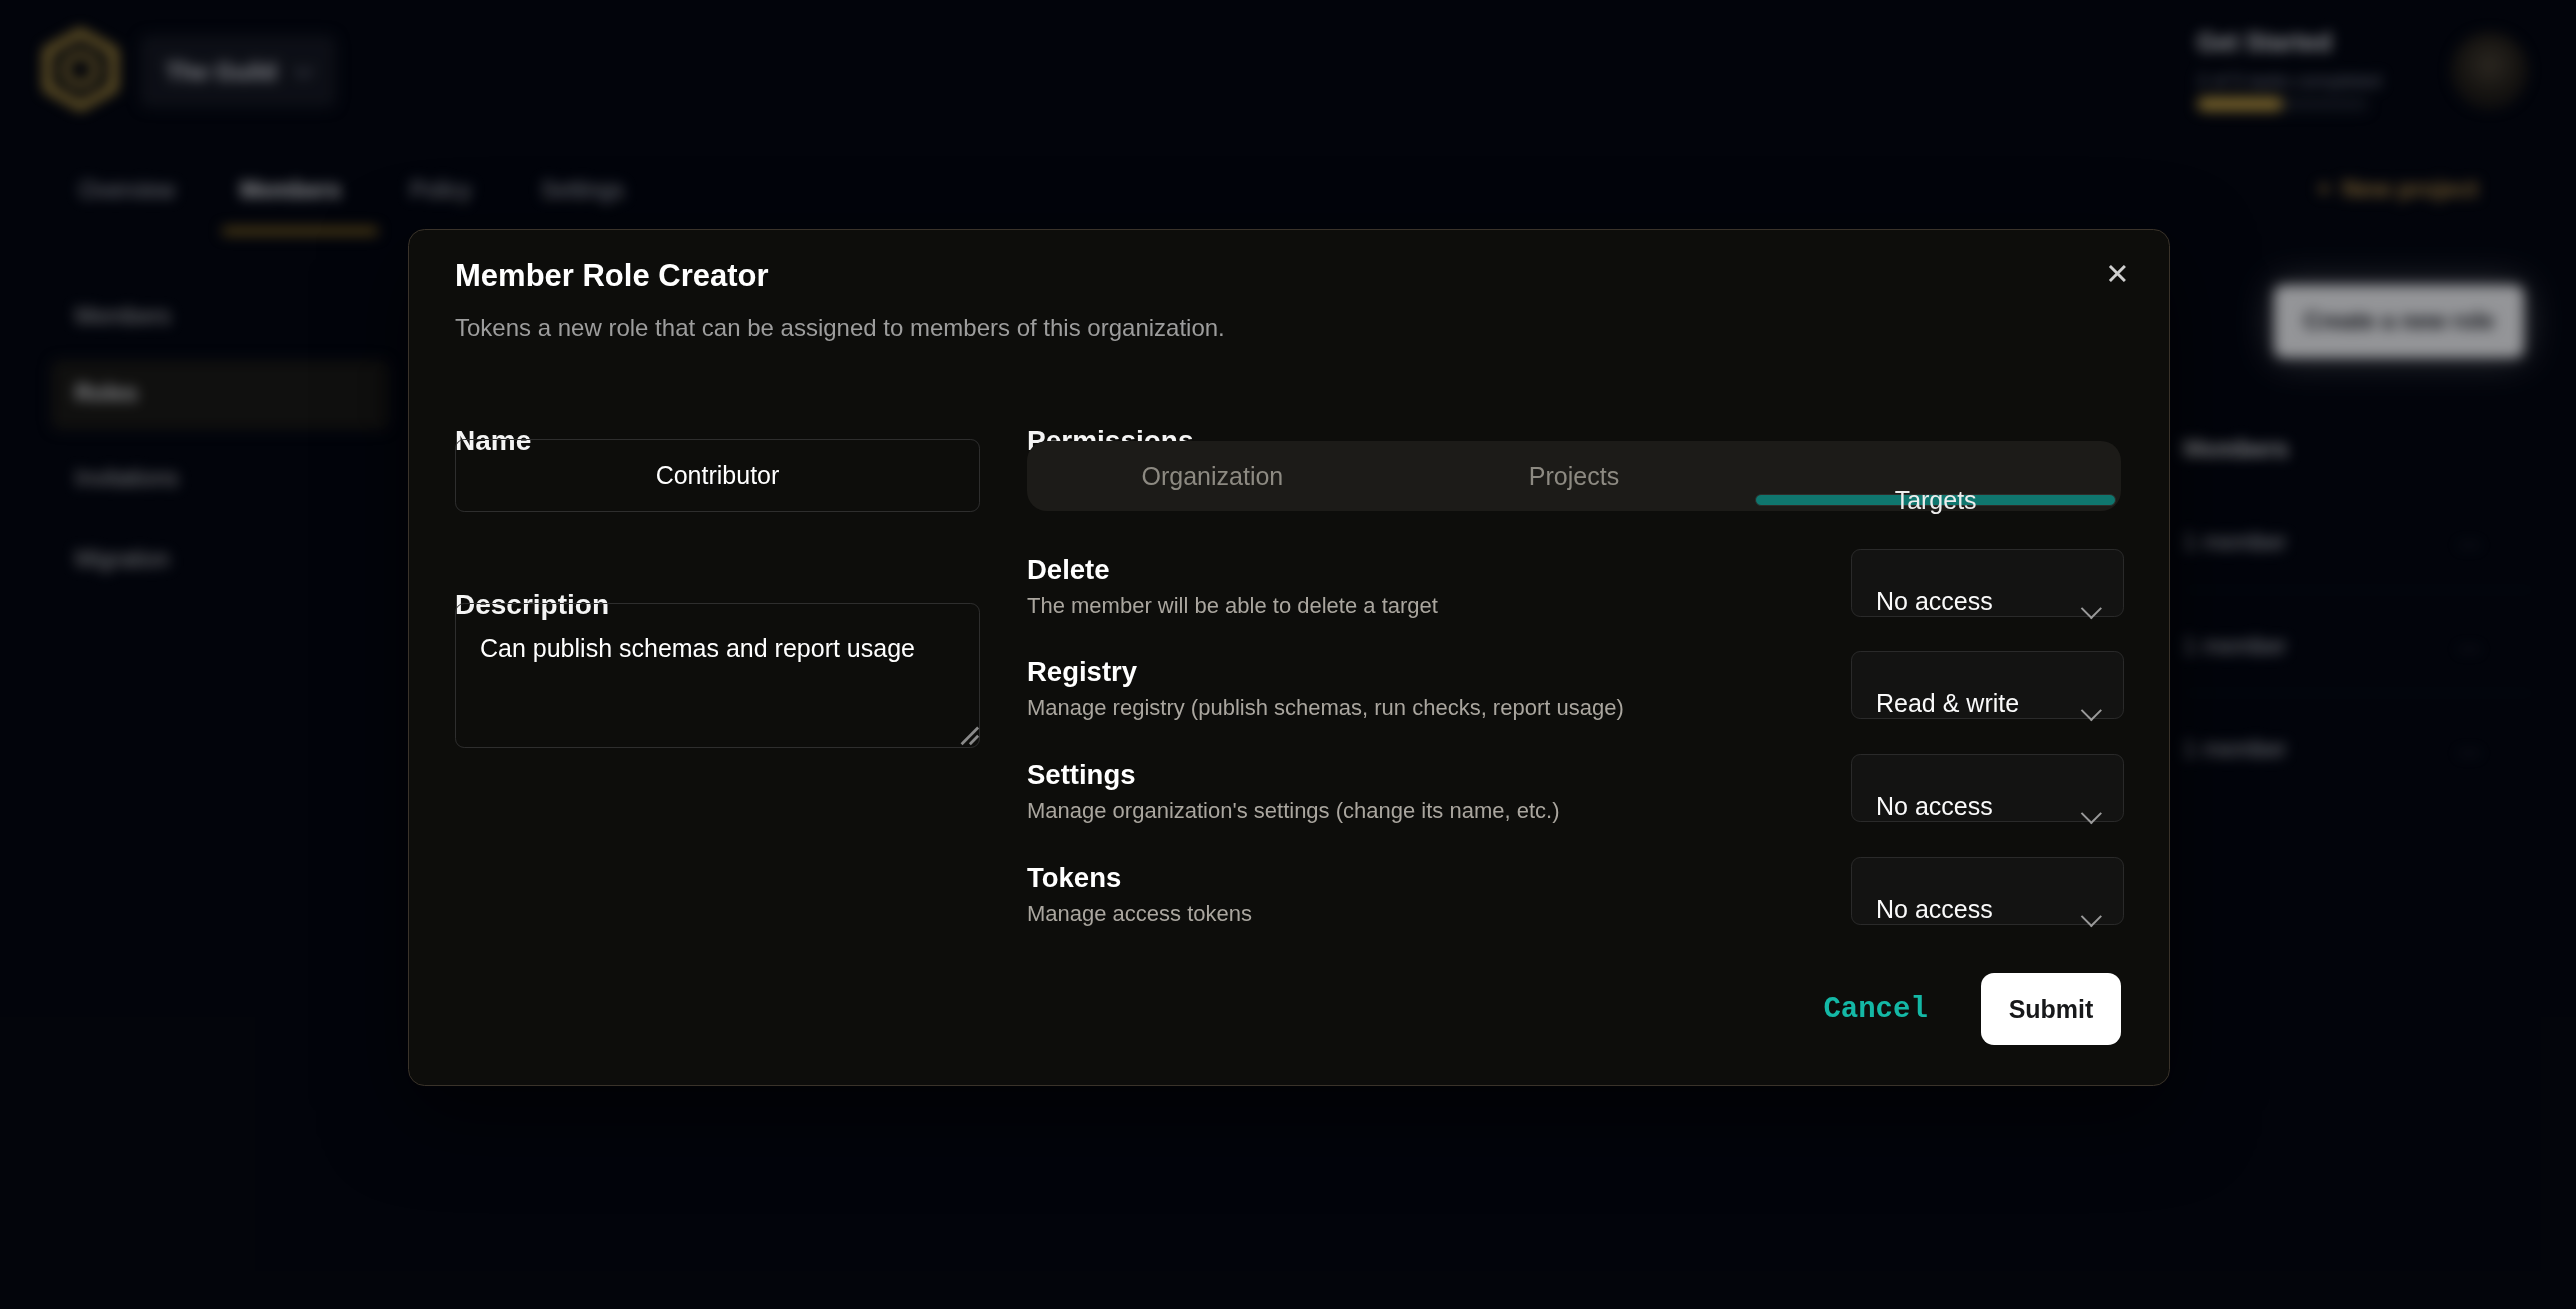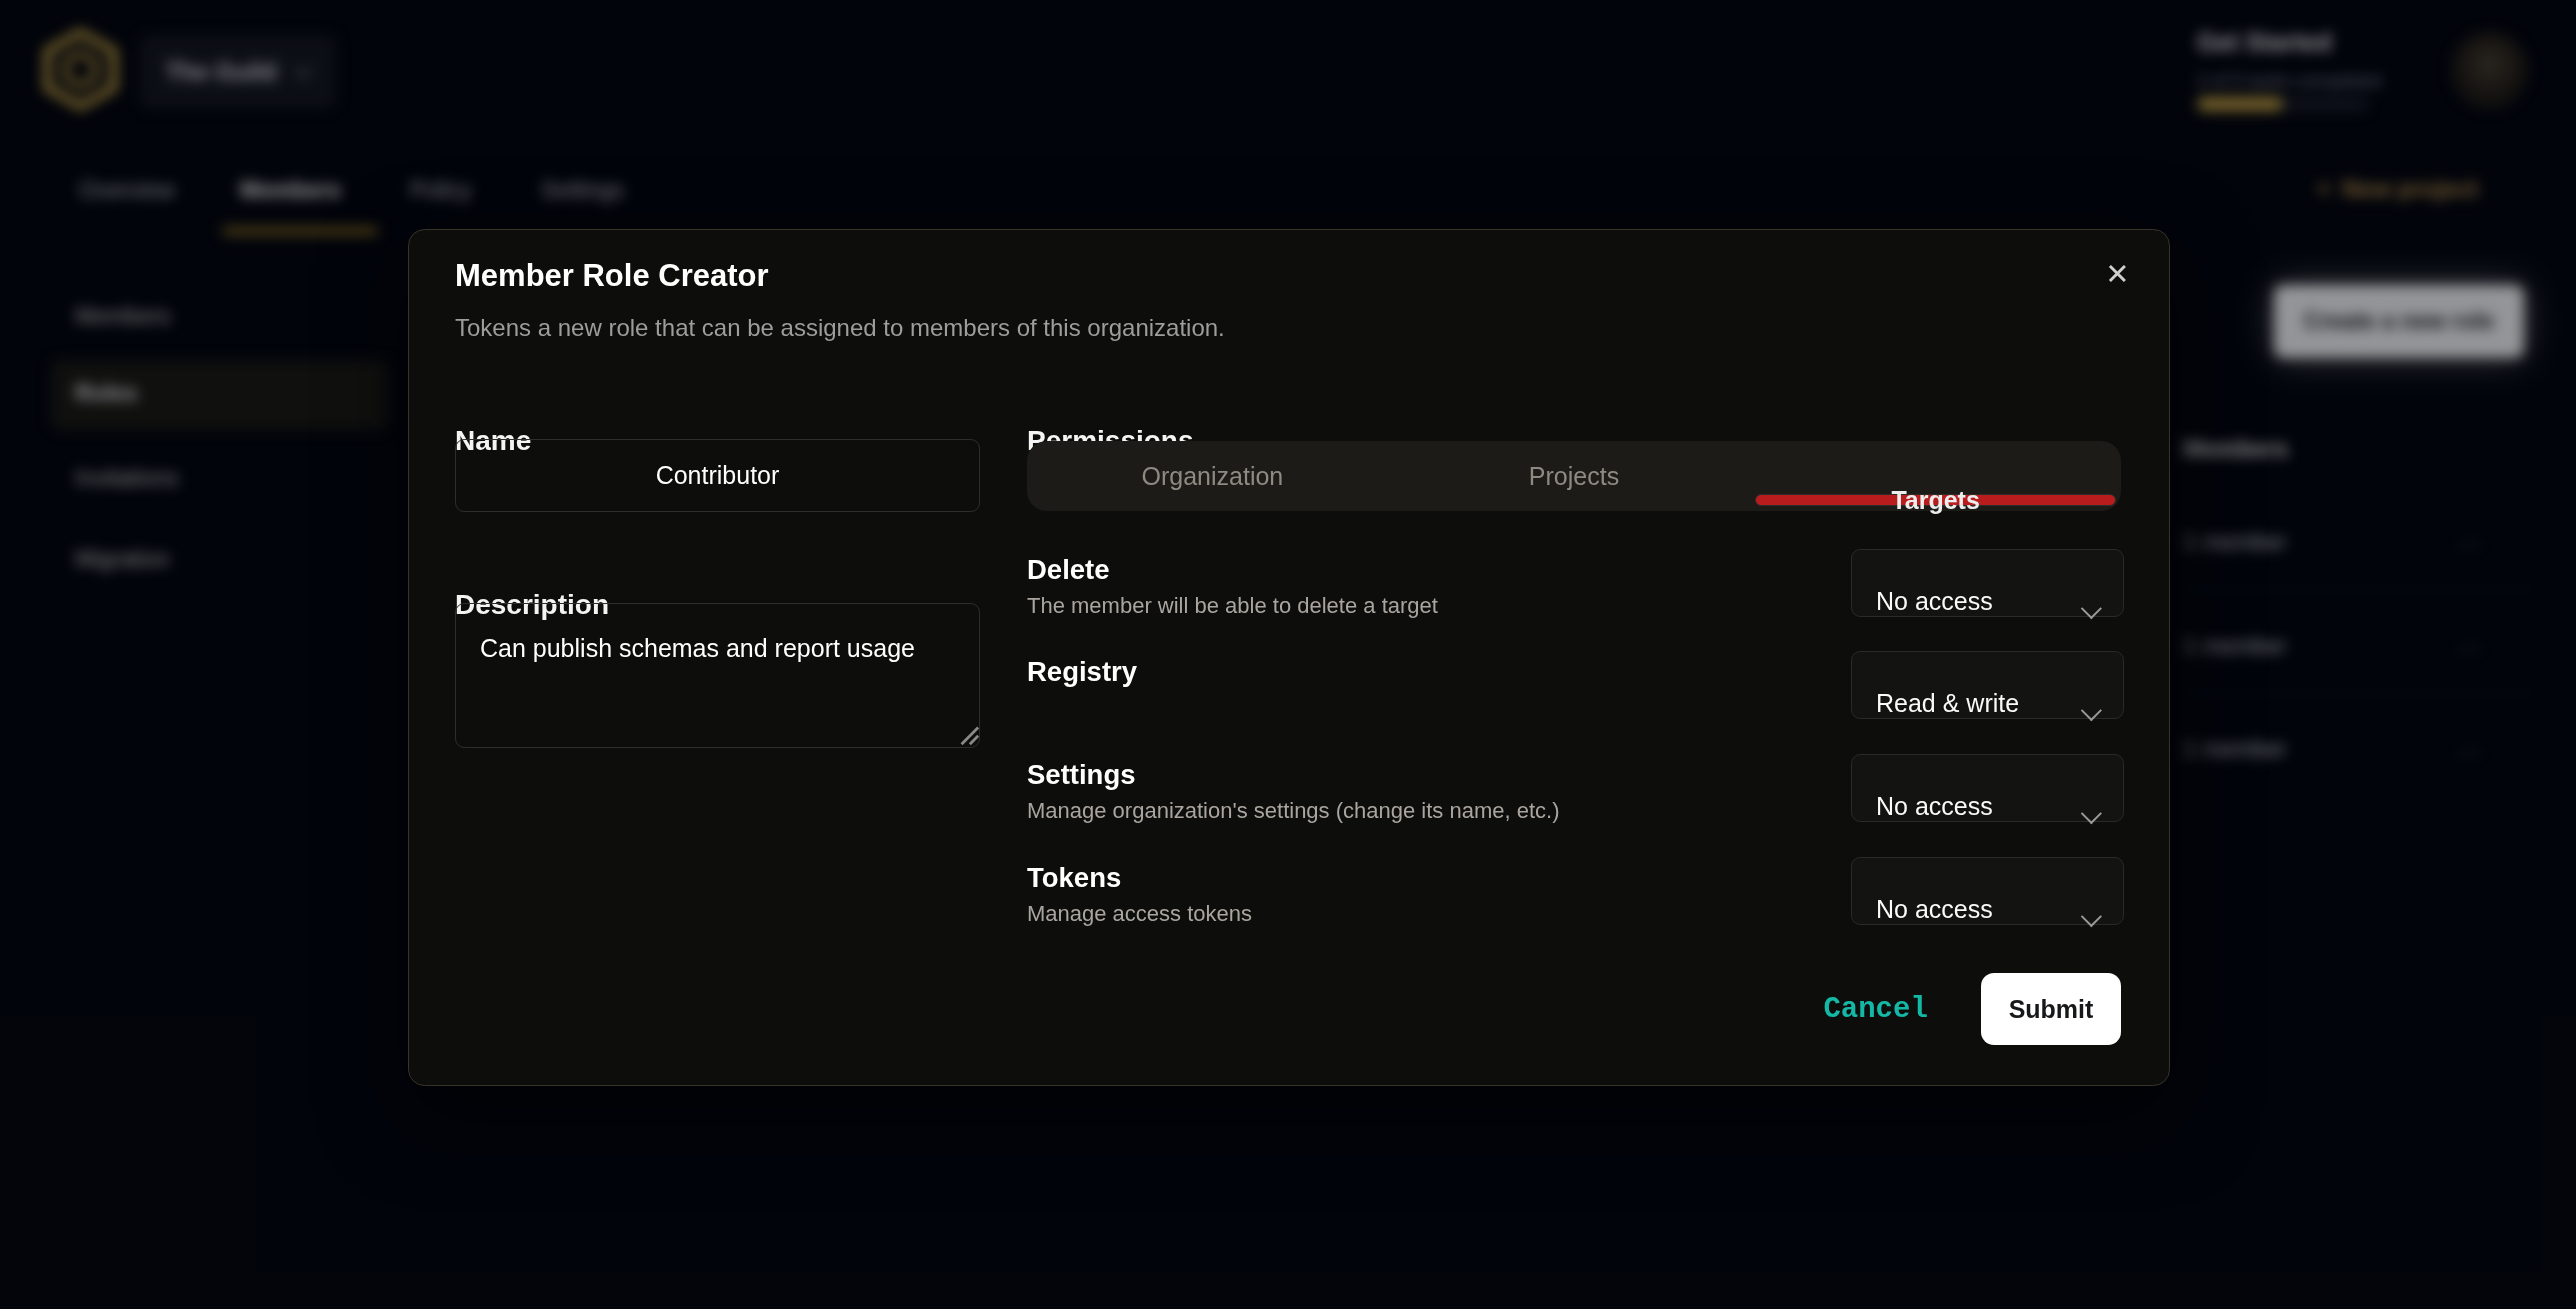--- a/index.html
+++ b/index.html
@@ -60,21 +60,21 @@
               padding:0 24px;font-family:"Liberation Sans",sans-serif;outline:none;text-align:center;}
   .desc-area{position:absolute;left:46px;top:373px;width:525px;height:145px;border-radius:9.2px;
              border:0.9px solid #2e2e2e;background:transparent;color:#fff;font-size:25px;
              padding:30px 24px;font-family:"Liberation Sans",sans-serif;resize:none;outline:none;}
   .resize-handle{position:absolute;left:547px;top:492px;pointer-events:none;}
 
   .tabbar{position:absolute;left:618px;top:211px;width:1094px;height:70px;background:#1c1b18;
           border-radius:20px;padding:4.6px;display:flex;}
   .ptab{flex:1;display:flex;align-items:center;justify-content:center;font-size:25px;color:#8d8a82;
         border-radius:7.3px;border:0.9px solid transparent;cursor:pointer;}
-  .ptab.selected{background:#b91c1c;border-color:#2d2c29;color:#ededed;font-weight:700;margin-top:48px;}
+  .ptab.selected{background:#0f766e;border-color:#2d2c29;color:#ededed;font-weight:400;margin-top:48px;}
 
   .perm-row{position:absolute;left:618px;width:1097px;height:73px;}
   .perm-title{position:absolute;left:0;top:4.6px;font-size:27.5px;font-weight:700;color:#fff;}
   .perm-desc{position:absolute;left:0;top:44px;font-size:22px;color:#aaa69f;}
   .perm-select{position:absolute;right:0;top:0;width:273px;height:68px;border-radius:9.2px;
                border:0.9px solid #2a2a2a;background:#131312;display:flex;align-items:flex-end;
                justify-content:space-between;padding:0 24px;cursor:pointer;}
   .perm-select span.val{font-size:25px;color:#fafafa;}
   .chev{width:14.7px;height:14.7px;border-right:2.8px solid #9a9a9a;border-bottom:2.8px solid #9a9a9a;
         transform:rotate(45deg);margin-top:-7.3px;}
@@ -171,20 +171,21 @@
       <div class="perm-title">Delete</div>
       <div class="perm-desc">The member will be able to delete a target</div>
       <div class="perm-select">
         <span class="val">No access</span>
         <span class="chev"></span>
       </div>
     </div>
 
     <div class="perm-row" style="top:421px">
       <div class="perm-title">Registry</div>
+      <div class="perm-desc">Manage registry (publish schemas, run checks, report usage)</div>
       <div class="perm-select">
         <span class="val">Read &amp; write</span>
         <span class="chev"></span>
       </div>
     </div>
 
     <div class="perm-row" style="top:524px">
       <div class="perm-title">Settings</div>
       <div class="perm-desc">Manage organization's settings (change its name, etc.)</div>
       <div class="perm-select">

